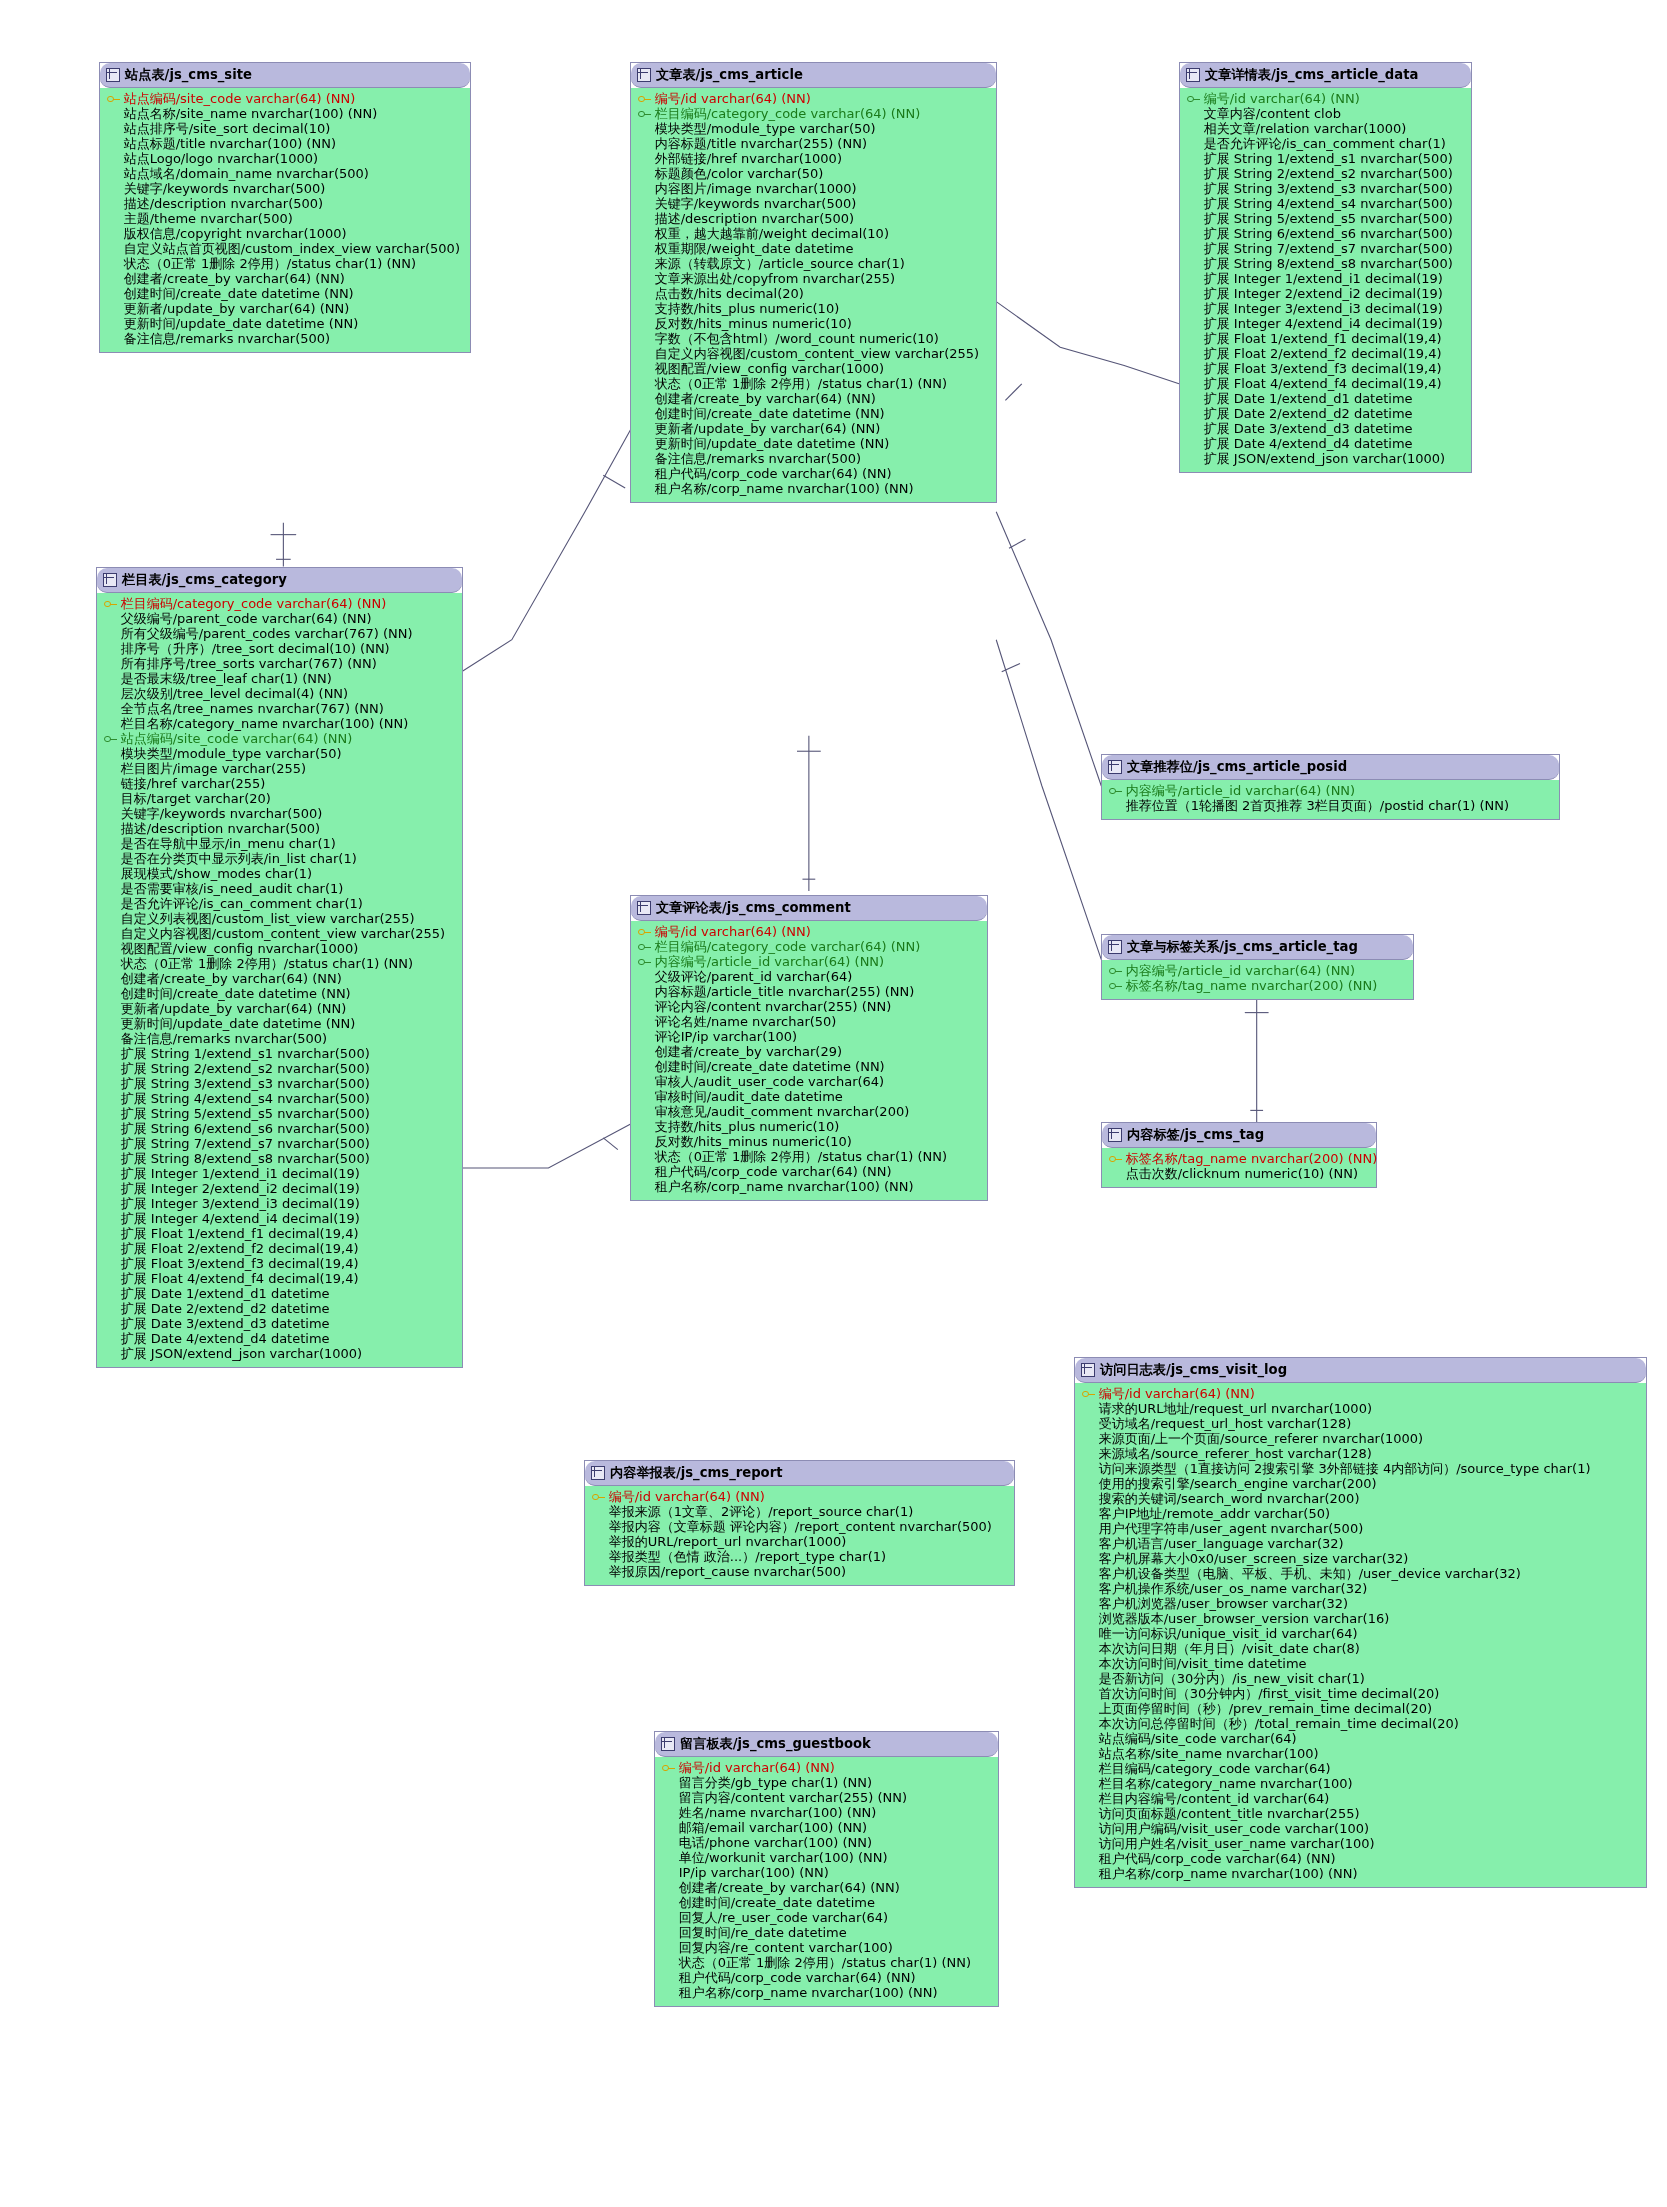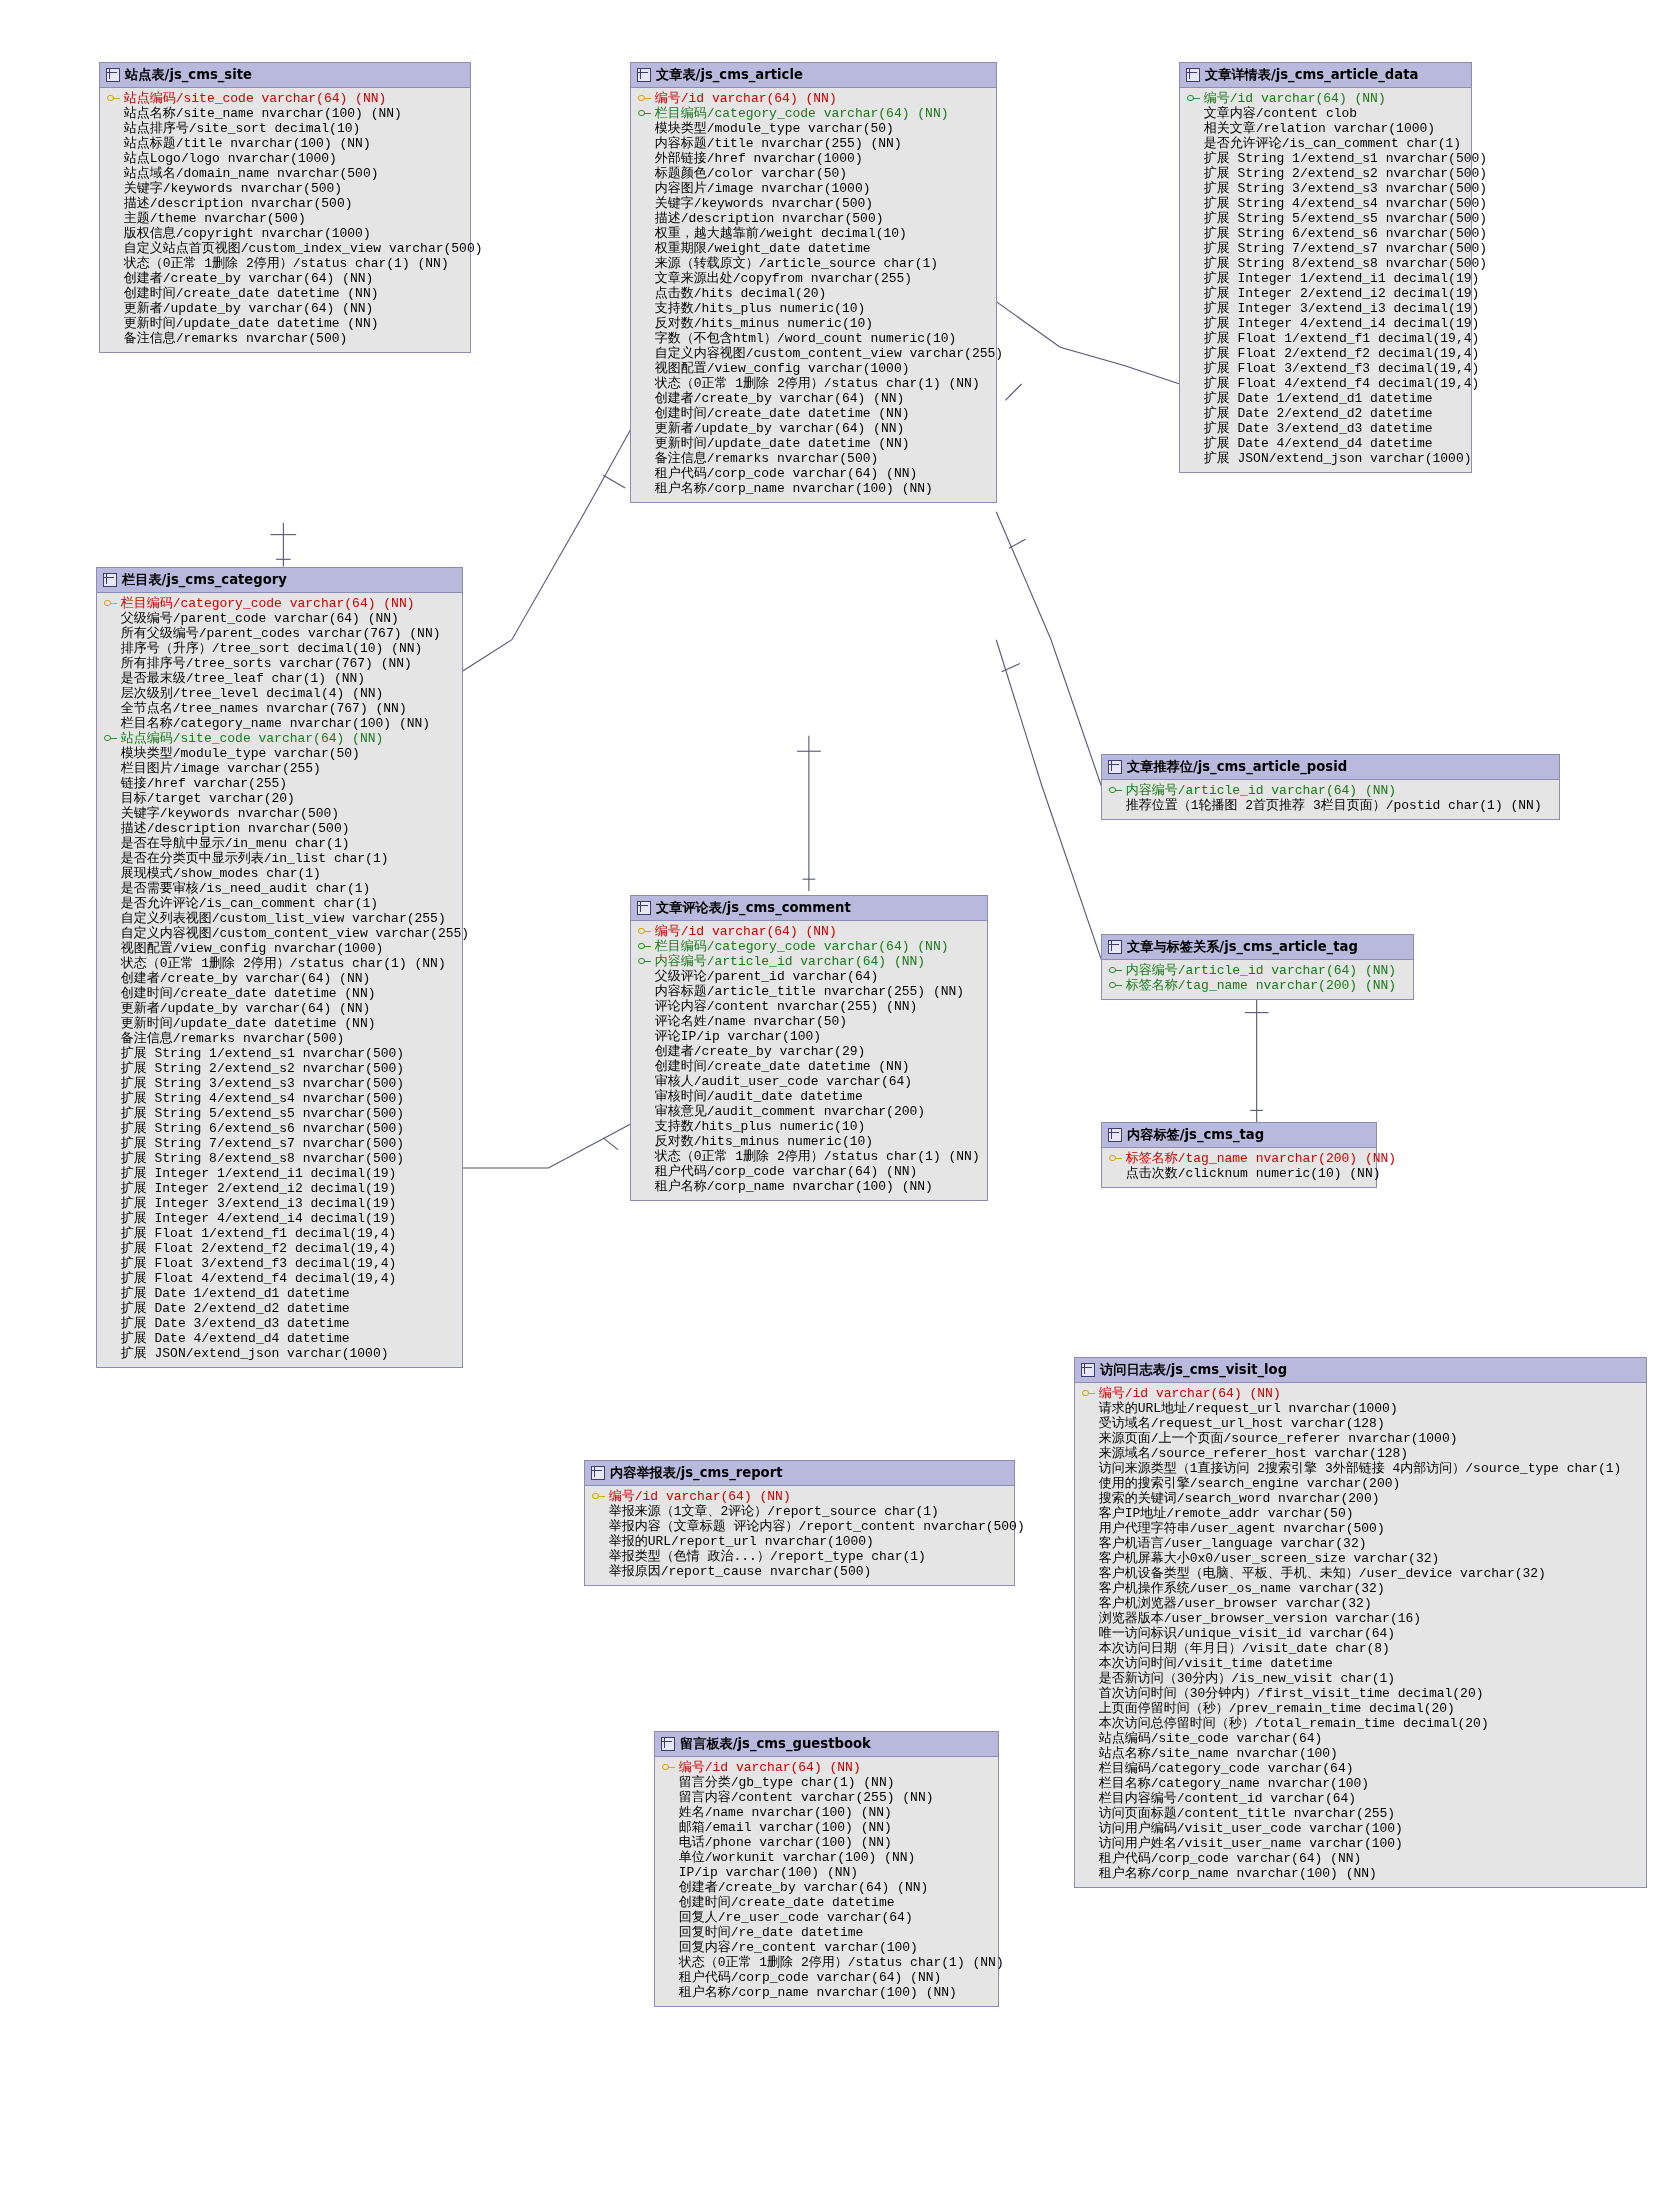--- a/index.html
+++ b/index.html
@@ -39,20 +39,21 @@
     background: #b9b9dd;
     border-bottom: 0.9px solid #8c8cb4;
     padding: 3.7px 5.5px 3.7px 5.5px;
     display: flex;
     align-items: center;
     gap: 5.5px;
     font-size: 13.2px;
     font-weight: bold;
     color: #000;
     height: 16.4px;
+    border-radius: 10px;
   }
   .table-header .tbl-icon {
     width: 12px; height: 12px;
     border: 0.9px solid #3c3c6e;
     background: #e8e8f5;
     position: relative;
     flex: 0 0 auto;
   }
   .table-header .tbl-icon::before {
     content: "";
@@ -62,23 +63,22 @@
     background: #3c3c6e;
   }
   .table-header .tbl-icon::after {
     content: "";
     position: absolute;
     left: 2.7px; top: 0;
     width: 0.9px; height: 10px;
     background: #3c3c6e;
   }
   .table-body {
-    background: #e5e5e5;
+    background: #86efac;
     padding: 3.7px 3.7px 5.5px 3.7px;
-    font-family: Liberation Mono, monospace;
   }
   .row {
     display: flex;
     align-items: center;
     height: 15px;
     line-height: 15px;
     white-space: nowrap;
     font-size: 13px;
   }
   .row .keycell {

